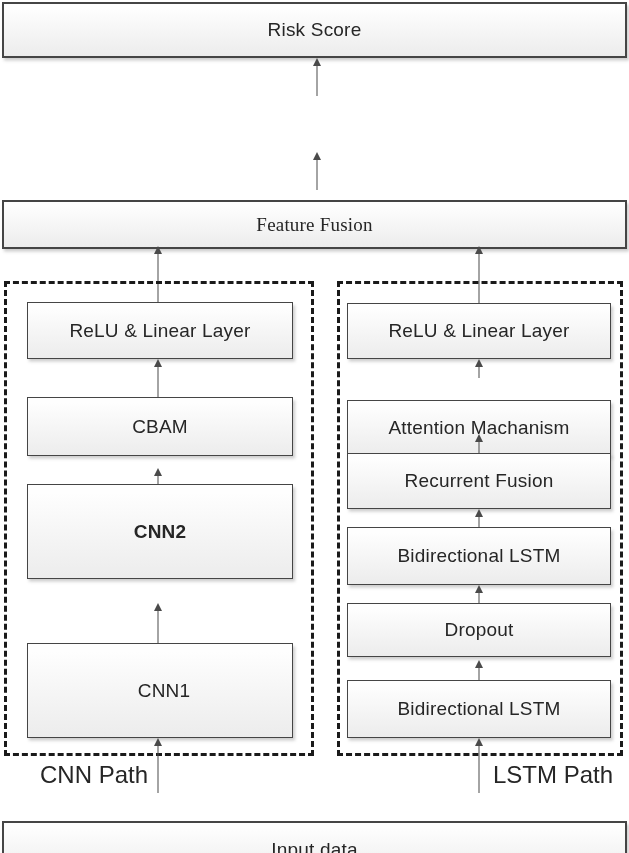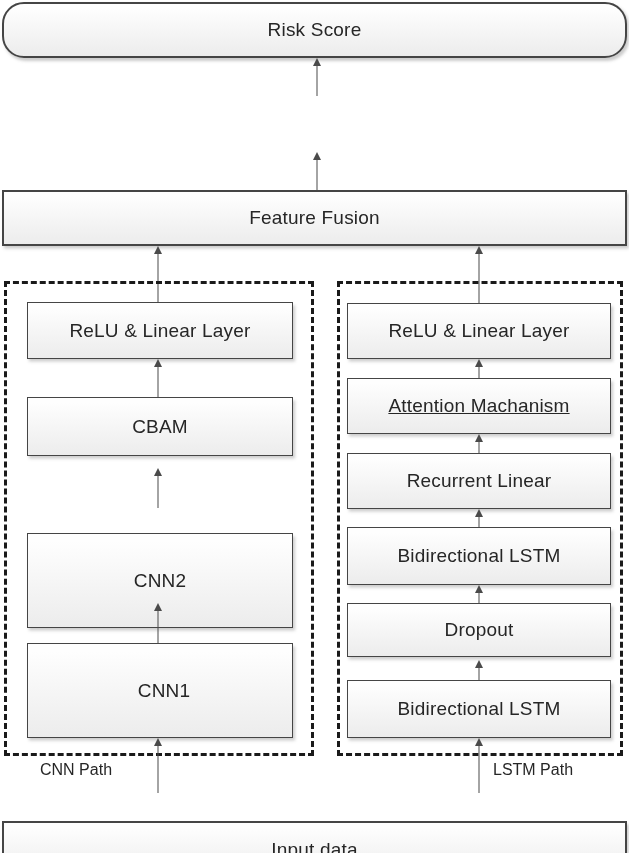--- a/index.html
+++ b/index.html
@@ -38,21 +38,21 @@
   .node.cnn  { left: 27px;  width: 266px; }
   .node.lstm { left: 347px; width: 264px; }
   .path-frame {
     position: absolute;
     box-sizing: border-box;
     border: 3px dashed var(--dashed-border);
     background: transparent;
   }
   .path-label {
     position: absolute;
-    font-size: 16px;
+    font-size: 24px;
     white-space: nowrap;
   }
   .arrow {
     position: absolute;
     width: 12px;
     transform: translateX(-50%);
   }
   .arrow::before {            
     content: "";
     position: absolute;
@@ -73,53 +73,53 @@
     border-left: 4.5px solid transparent;
     border-right: 4.5px solid transparent;
     border-bottom: 8.5px solid var(--arrow);
   }
 </style>
 </head>
 <body>
 
 <div class="canvas">
 
-  <div class="node wide" style="top:2px; height:56px;border-radius:22px;">Risk Score</div>
+  <div class="node wide" style="top:2px; height:56px;">Risk Score</div>
 
   <div class="arrow" style="left:317px; top:58px; height:38px;"></div>
 
 
   <div class="arrow" style="left:317px; top:152px; height:38px;"></div>
 
-  <div class="node wide" style="top:190px; height:56px;">Feature Fusion</div>
+  <div class="node wide" style="top:200px; height:49px;font-family:Liberation Serif, serif;">Feature Fusion</div>
 
   <div class="arrow" style="left:158px; top:246px; height:56px;"></div>
   <div class="arrow" style="left:479px; top:246px; height:57px;"></div>
 
   <div class="path-frame" style="left:4px; top:281px; width:310px; height:475px;"></div>
   <div class="path-frame" style="left:337px; top:281px; width:286px; height:475px;"></div>
 
   <div class="node cnn" style="top:302px; height:57px;">ReLU &amp; Linear Layer</div>
   <div class="arrow" style="left:158px; top:359px; height:38px;"></div>
 
   <div class="node cnn" style="top:397px; height:59px;">CBAM</div>
   <div class="arrow" style="left:158px; top:468px; height:40px;"></div>
 
-  <div class="node cnn" style="top:533px; height:95px;">CNN2</div>
+  <div class="node cnn" style="top:484px; height:95px;font-weight:bold;">CNN2</div>
   <div class="arrow" style="left:158px; top:603px; height:40px;"></div>
 
   <div class="node cnn" style="top:643px; height:95px;padding-left:8px;">CNN1</div>
 
   <div class="node lstm" style="top:303px; height:56px;">ReLU &amp; Linear Layer</div>
   <div class="arrow" style="left:479px; top:359px; height:19px;"></div>
 
-  <div class="node lstm" style="top:378px; height:56px;text-decoration:underline;">Attention Machanism</div>
+  <div class="node lstm" style="top:400px; height:56px;">Attention Machanism</div>
   <div class="arrow" style="left:479px; top:434px; height:19px;"></div>
 
-  <div class="node lstm" style="top:453px; height:56px;">Recurrent Linear</div>
+  <div class="node lstm" style="top:453px; height:56px;">Recurrent Fusion</div>
   <div class="arrow" style="left:479px; top:509px; height:18px;"></div>
 
   <div class="node lstm" style="top:527px; height:58px;">Bidirectional LSTM</div>
   <div class="arrow" style="left:479px; top:585px; height:18px;"></div>
 
   <div class="node lstm" style="top:603px; height:54px;">Dropout</div>
   <div class="arrow" style="left:479px; top:660px; height:20px;"></div>
 
   <div class="node lstm" style="top:680px; height:58px;">Bidirectional LSTM</div>
 

